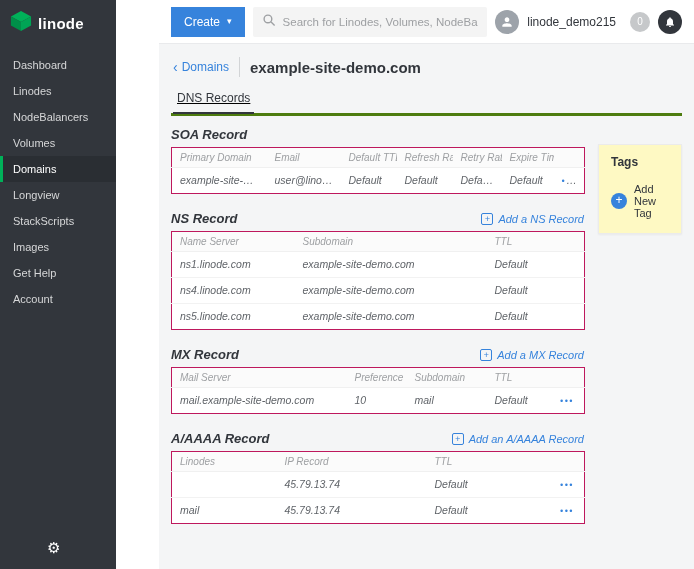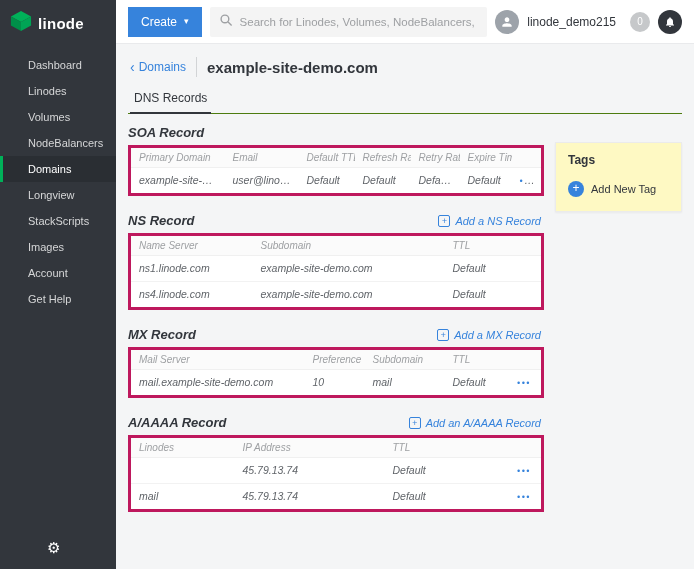--- a/index.html
+++ b/index.html
@@ -4,26 +4,26 @@
 <style>
   * { box-sizing: border-box; margin: 0; padding: 0; }
   html,body { width:694px; height:569px; overflow:hidden; }
   body { font-family:"Liberation Sans", sans-serif; background:#fff; }
   .app { display:flex; width:694px; height:569px; }
 
   
   .sidebar { width:116px; flex:none; background:#32363c; position:relative; display:flex; flex-direction:column; }
   .logo { display:flex; align-items:center; gap:6px; padding:10px 10px 16px 10px; cursor:pointer;text-align:center; }
   .logo-text { color:#fff; font-size:15px; font-weight:bold; letter-spacing:.3px; }
-  .nav-item { font-size:11px; color:#d6d7d8; padding:5px 25px; line-height:16px; cursor:pointer; border-left:3px solid transparent; }
+  .nav-item { font-size:11px; color:#d6d7d8; padding:5px 10px; line-height:16px; cursor:pointer; border-left:3px solid transparent; }
   .nav-item.active { color:#fff; background:#2a2e33; border-left-color:#00b159; }
   .gear { position:absolute; bottom:12px; left:47px; color:#fff; font-size:15px; cursor:pointer; }
 
   
-  .main { flex:1; display:flex; flex-direction:column; background:#f4f5f6; min-width:0; }
+  .main { flex:1; display:flex; flex-direction:column; background:#f4f5f6; min-width:0;margin-left:43px; }
 
   
   .topbar { height:44px; flex:none; background:#fff; border-bottom:1px solid #e9eaec; display:flex; align-items:center; padding:0 12px; gap:8px; }
   .create-btn { background:#3683dc; color:#fff; border:none; height:30px; padding:0 13px; font-size:12px; font-family:inherit; display:flex; align-items:center; gap:7px; cursor:pointer; }
   .caret { font-size:9px; line-height:1; }
   .search { width:300px; height:30px; background:#f4f4f4; display:flex; align-items:center; gap:7px; padding:0 9px; border-radius:2px; }
   .search input { flex:1; border:none; background:transparent; outline:none; font-size:11.5px; color:#444; font-family:inherit; }
   .search input::placeholder { color:#9ea0a3; }
   .account { margin-left:auto; display:flex; align-items:center; gap:8px; }
   .avatar { width:24px; height:24px; border-radius:50%; background:#9da3aa; display:flex; align-items:center; justify-content:center; cursor:pointer; }
@@ -31,33 +31,33 @@
   .badge { width:20px; height:20px; border-radius:50%; background:#c6c8ca; color:#fff; font-size:10px; display:flex; align-items:center; justify-content:center; margin-left:6px; }
   .bell-wrap { width:24px; height:24px; border-radius:50%; background:#32363c; display:flex; align-items:center; justify-content:center; cursor:pointer; }
 
   
   .content { flex:1; padding:0 12px; min-height:0; overflow:hidden; }
   .page-head { display:flex; align-items:center; gap:10px; padding:12px 2px 8px; height:42px; }
   .breadcrumb { color:#3683dc; font-size:12px; display:flex; align-items:center; gap:4px; cursor:pointer; }
   .crumb-chevron { font-size:14px; line-height:1; }
   .crumb-divider { width:1px; height:20px; background:#d2d4d6; }
   .page-title { font-size:15px; font-weight:bold; color:#32363c; }
-  .tabbar { border-bottom:1px solid #4d7c0f; display:flex; padding-left:2px; }
+  .tabbar { border-bottom:3px solid #4d7c0f; display:flex; padding-left:2px;text-decoration:underline; }
   .tab { font-size:12px; color:#32363c; padding:5px 4px 7px; border-bottom:2px solid #32363c; margin-bottom:-1px; cursor:pointer; }
 
   .body-grid { display:flex; gap:14px; padding-top:4px; align-items:flex-start; }
   .records { width:413px; flex:none; }
 
   .section { margin-bottom:10px;font-style:italic; }
   .section-head { display:flex; align-items:center; justify-content:space-between; padding:7px 0 5px; }
   .section-title { font-size:13px; font-weight:bold; color:#32363c; }
   .add-link { color:#3683dc; font-size:11px; display:flex; align-items:center; gap:5px; cursor:pointer; }
   .add-icon { width:12px; height:12px; border:1px solid #3683dc; border-radius:2px; font-size:9px; line-height:10px; text-align:center; color:#3683dc; flex:none; }
 
-  table { width:100%; border-collapse:collapse; table-layout:fixed; background:#fff; border:3px solid #be185d; }
+  table { width:100%; border-collapse:collapse; table-layout:fixed; background:#fff; border:1px solid #be185d; }
   th { font-size:10px; color:#9ea0a3; font-weight:normal; text-align:left; padding:4px 8px; background:#fbfbfb; border-bottom:1px solid #f0f0f0; white-space:nowrap; overflow:hidden; }
   td { font-size:10.5px; color:#606469; padding:6px 8px 7px; border-bottom:1px solid #f2f2f2; white-space:nowrap; overflow:hidden; text-overflow:ellipsis; }
   tbody tr:last-child td { border-bottom:none; }
   .action-cell { text-align:right; padding-right:10px; cursor:pointer; }
   .dots { color:#3683dc; font-size:9px; letter-spacing:1.5px; }
 
   
   .tags-card { width:132px; background:#fef9c3; border:1px solid #ebebeb; box-shadow:0 1px 2px rgba(0,0,0,.05); padding:10px 12px 14px; margin-top:24px; }
   .tags-title { font-size:12px; font-weight:bold; color:#32363c; margin-bottom:14px; }
   .add-tag { display:flex; align-items:center; gap:7px; font-size:11px; color:#32363c; cursor:pointer; }
@@ -75,28 +75,28 @@
           <polygon points="12,1 23,7 12,13 1,7" fill="#00b159"></polygon>
           <polygon points="1,7 12,13 12,23 1,17" fill="#008f49"></polygon>
           <polygon points="23,7 12,13 12,23 23,17" fill="#00a455"></polygon>
         </svg>
       </span>
       <span class="logo-text">linode</span>
     </div>
     <nav>
         <div class="nav-item">Dashboard</div>
         <div class="nav-item">Linodes</div>
+        <div class="nav-item">NodeBalancers</div>
         <div class="nav-item">Volumes</div>
-        <div class="nav-item">NodeBalancers</div>
         <div class="nav-item active">Domains</div>
         <div class="nav-item">Longview</div>
         <div class="nav-item">StackScripts</div>
         <div class="nav-item">Images</div>
+        <div class="nav-item">Get Help</div>
         <div class="nav-item">Account</div>
-        <div class="nav-item">Get Help</div>
       </nav>
     <div class="gear">⚙</div>
   </aside>
 
   <div class="main">
 
     <header class="topbar">
       <button class="create-btn">
         <span>Create</span>
         <span class="caret">▾</span>
@@ -206,20 +206,25 @@
                   </tr>
                 </thead>
               <tbody>
                   <tr>
                     <td>ns1.linode.com</td>
                     <td>example-site-demo.com</td>
                     <td>Default</td>
                   </tr>
                   <tr>
                     <td>ns4.linode.com</td>
+                    <td>example-site-demo.com</td>
+                    <td>Default</td>
+                  </tr>
+                  <tr>
+                    <td>ns5.linode.com</td>
                     <td>example-site-demo.com</td>
                     <td>Default</td>
                   </tr>
                 </tbody>
             </table>
           </div>
 
           <div class="section">
             <div class="section-head">
               <span class="section-title">MX Record</span>
@@ -268,21 +273,21 @@
             <table>
               <colgroup>
                   <col style="width:105px">
                   <col style="width:150px">
                   <col style="width:124px">
                   <col style="width:34px">
                 </colgroup>
               <thead>
                   <tr>
                     <th>Linodes</th>
-                    <th>IP Address</th>
+                    <th>IP Record</th>
                     <th>TTL</th>
                     <th></th>
                   </tr>
                 </thead>
               <tbody>
                   <tr>
                     <td></td>
                     <td>45.79.13.74</td>
                     <td>Default</td>
                     <td class="action-cell"><span class="dots">•••</span></td>

